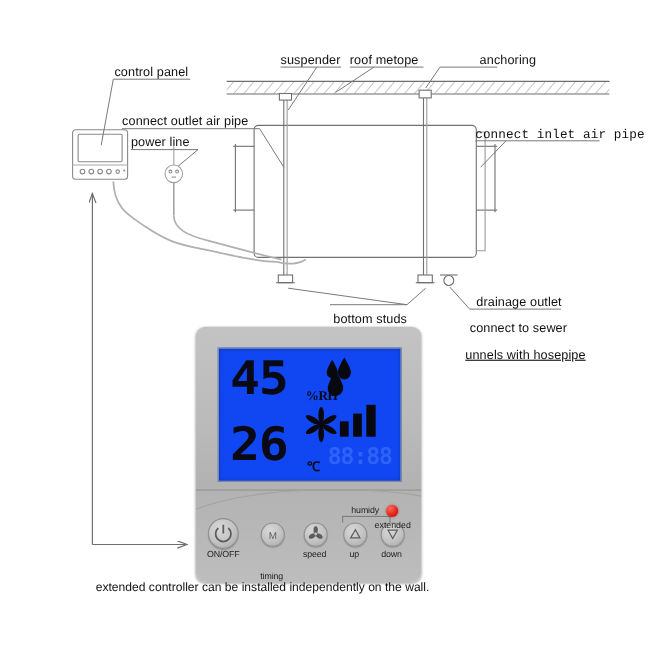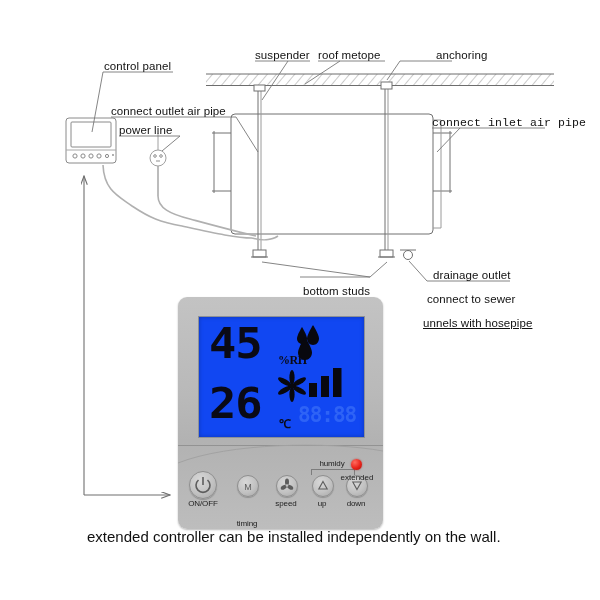--- a/index.html
+++ b/index.html
@@ -44,21 +44,21 @@
     top: 6px;
     width: 600px;
     text-align: center;
     font-size: 23px;
     font-family: "Liberation Serif", serif;
     color: #111;
     letter-spacing: .2px;
   }
   .note {
     position: absolute;
-    font-size: 15px;
+    font-size: 11px;
     white-space: nowrap;
     color: #111;
   }
 
   
   #thermostat {
     position: absolute;
     left: 178px;
     top: 297px;
     width: 205px;

